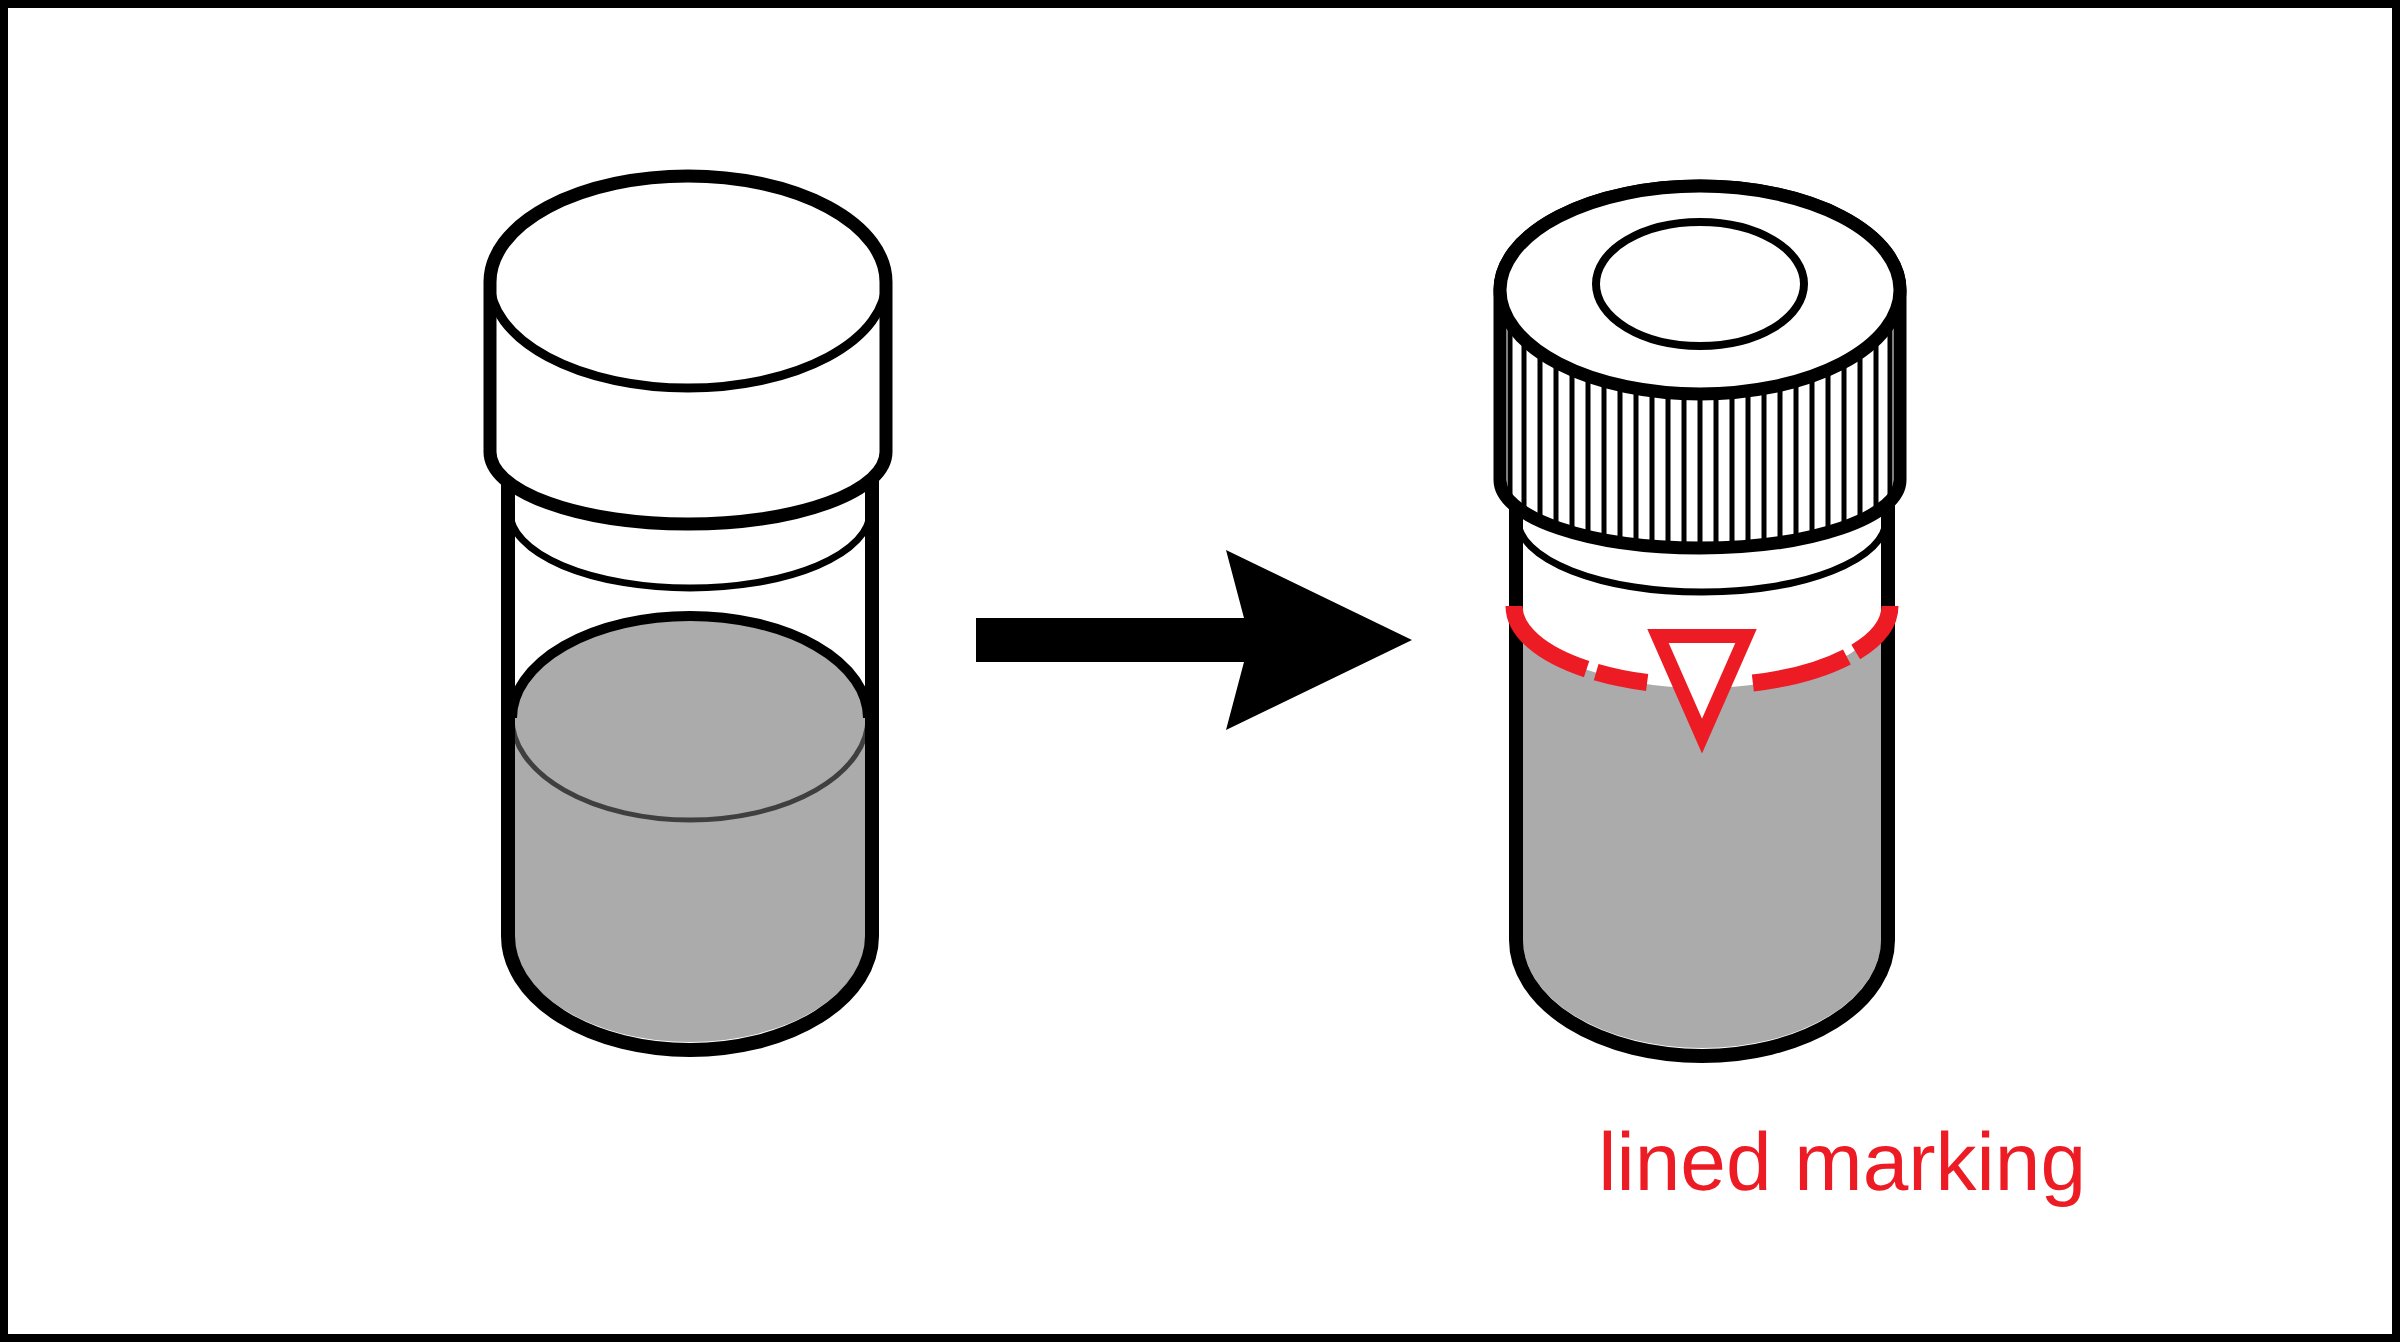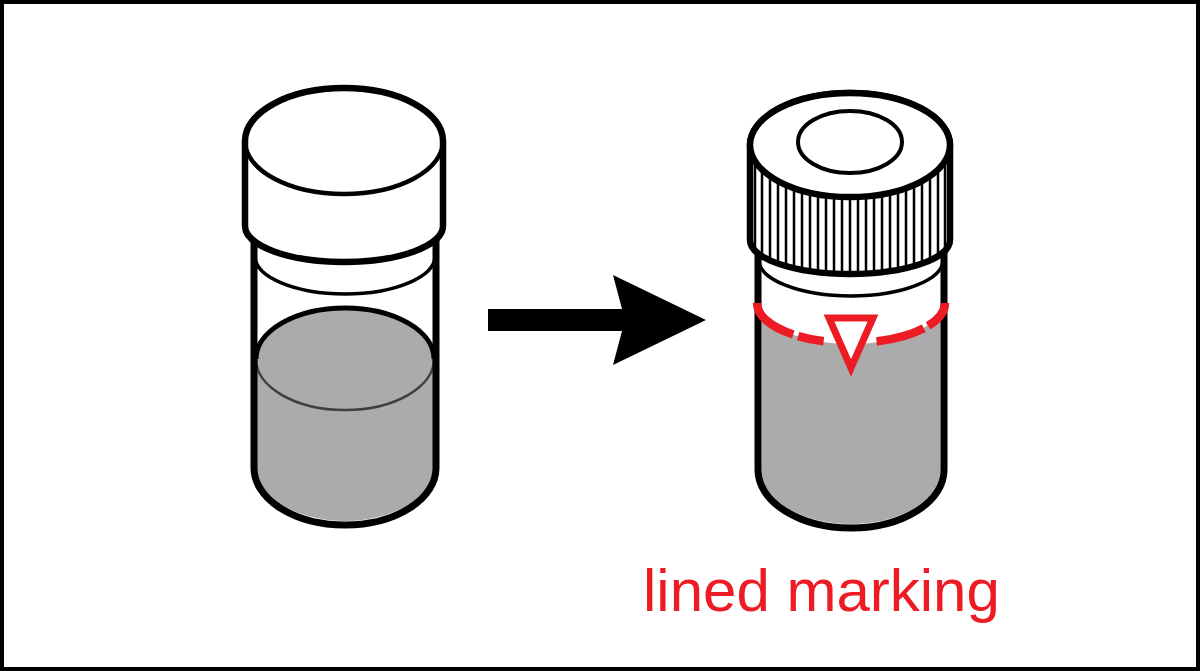--- a/index.html
+++ b/index.html
@@ -27,22 +27,22 @@
     left: 0;
     top: 0;
     width: 1200px;
     height: 671px;
   }
   .caption {
     position: absolute;
     left: 643px;
     top: 561px;
     width: 400px;
-    text-align: left;
-    font-size: 60px;
+    text-align: right;
+    font-size: 41px;
     line-height: 1;
     color: #ED1C24;
     white-space: nowrap;
   }
 </style>
 </head>
 <body>
 
 <div class="stage">
 

